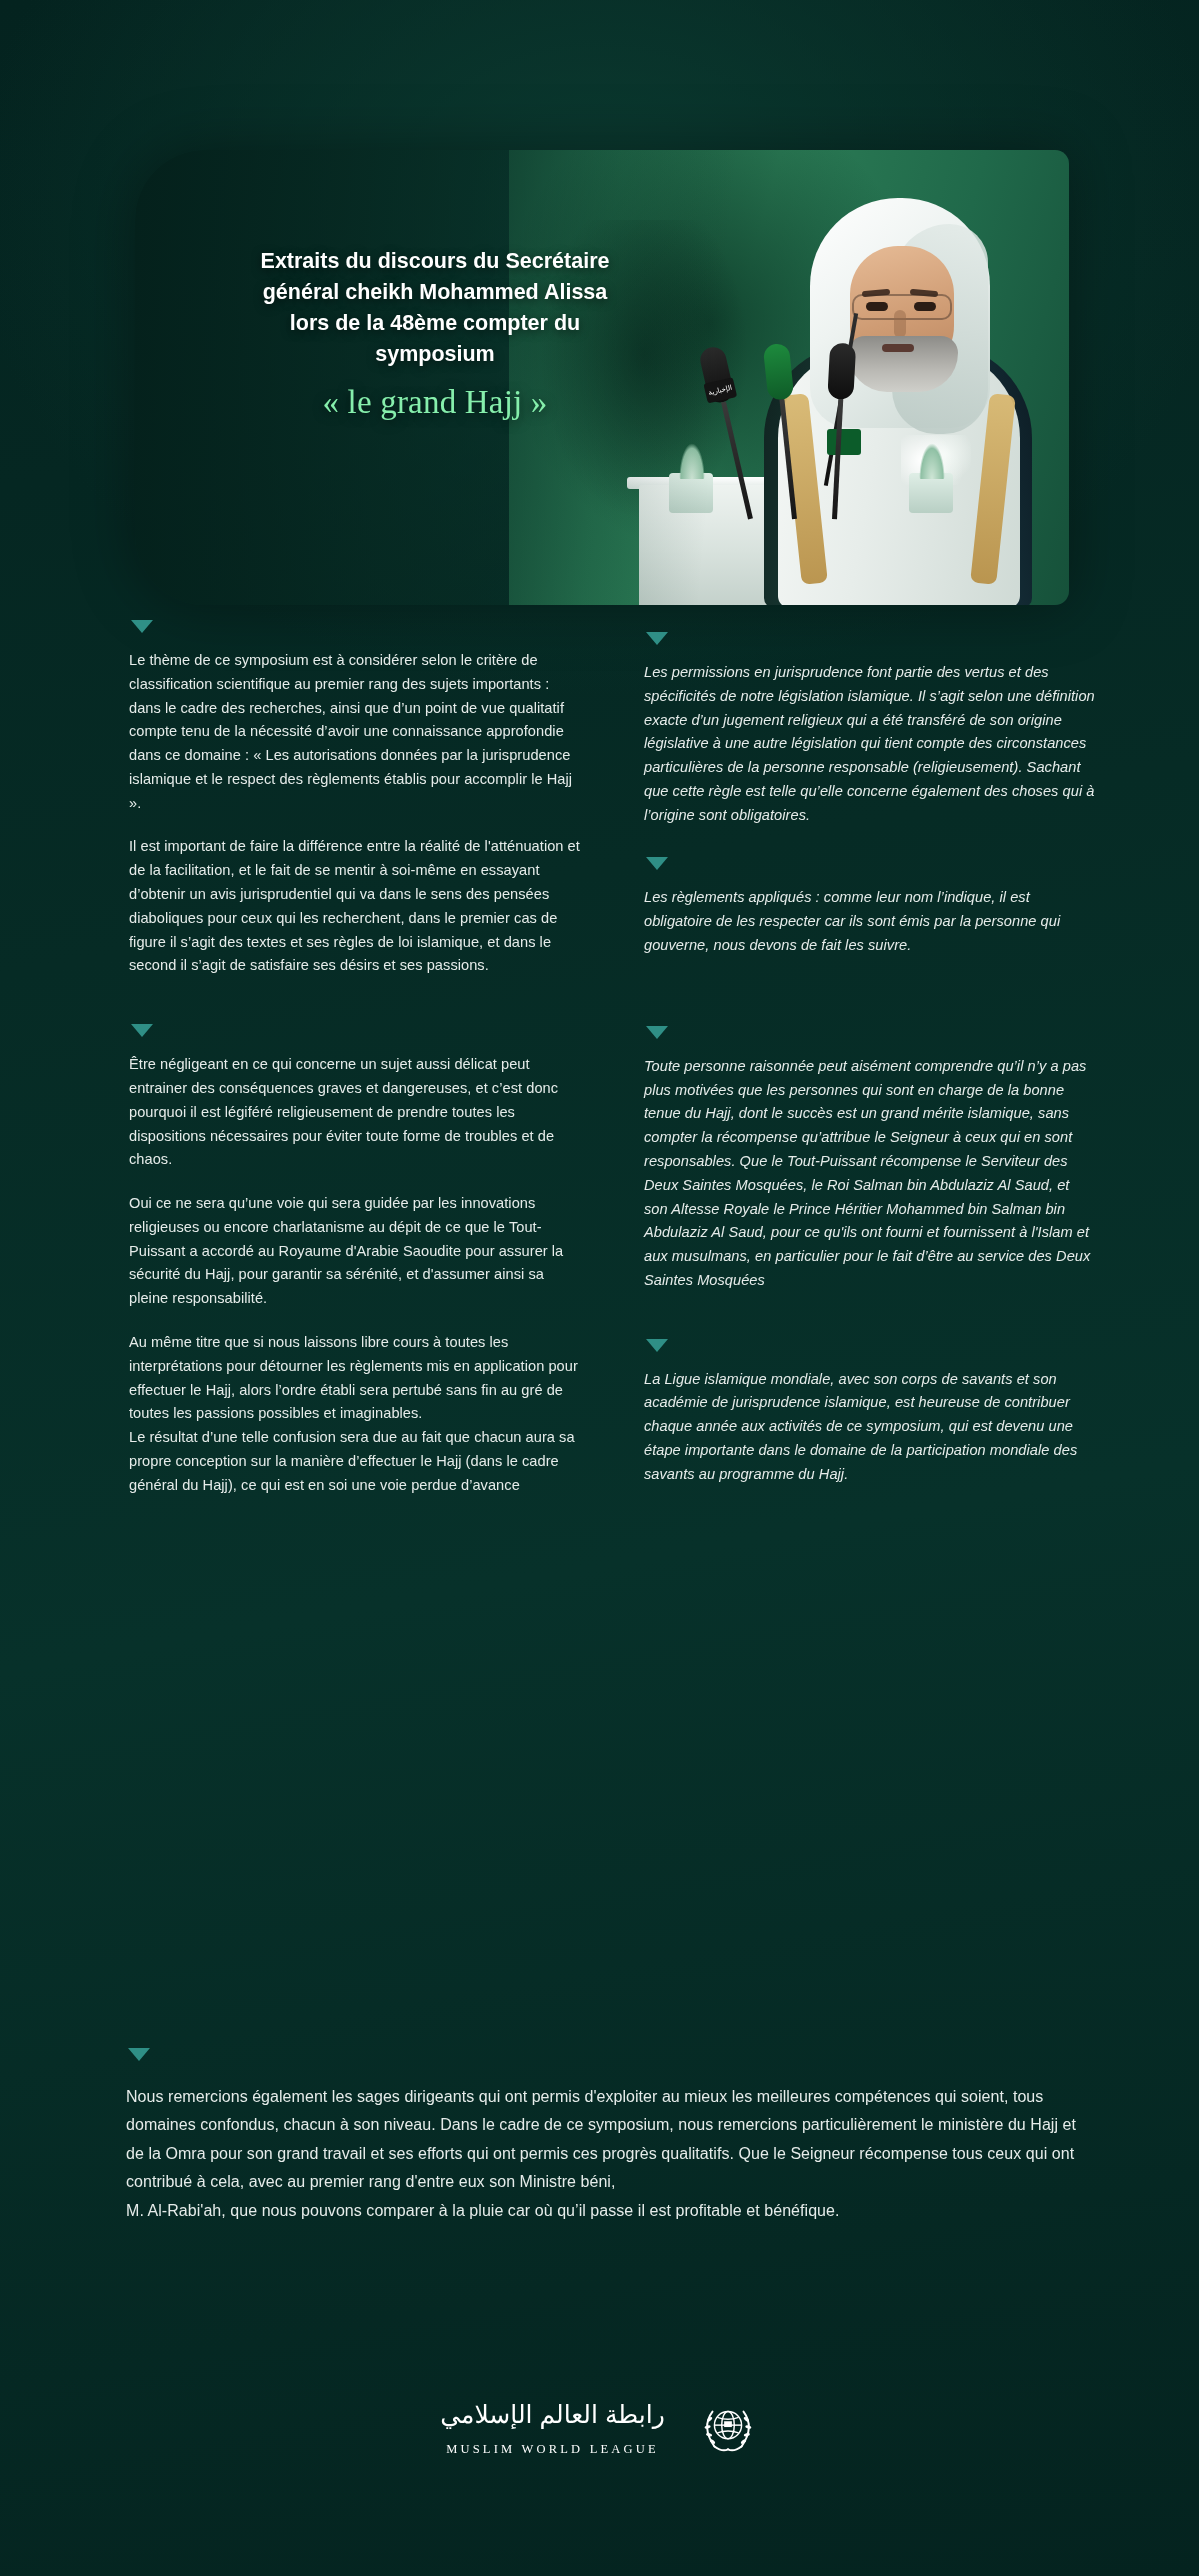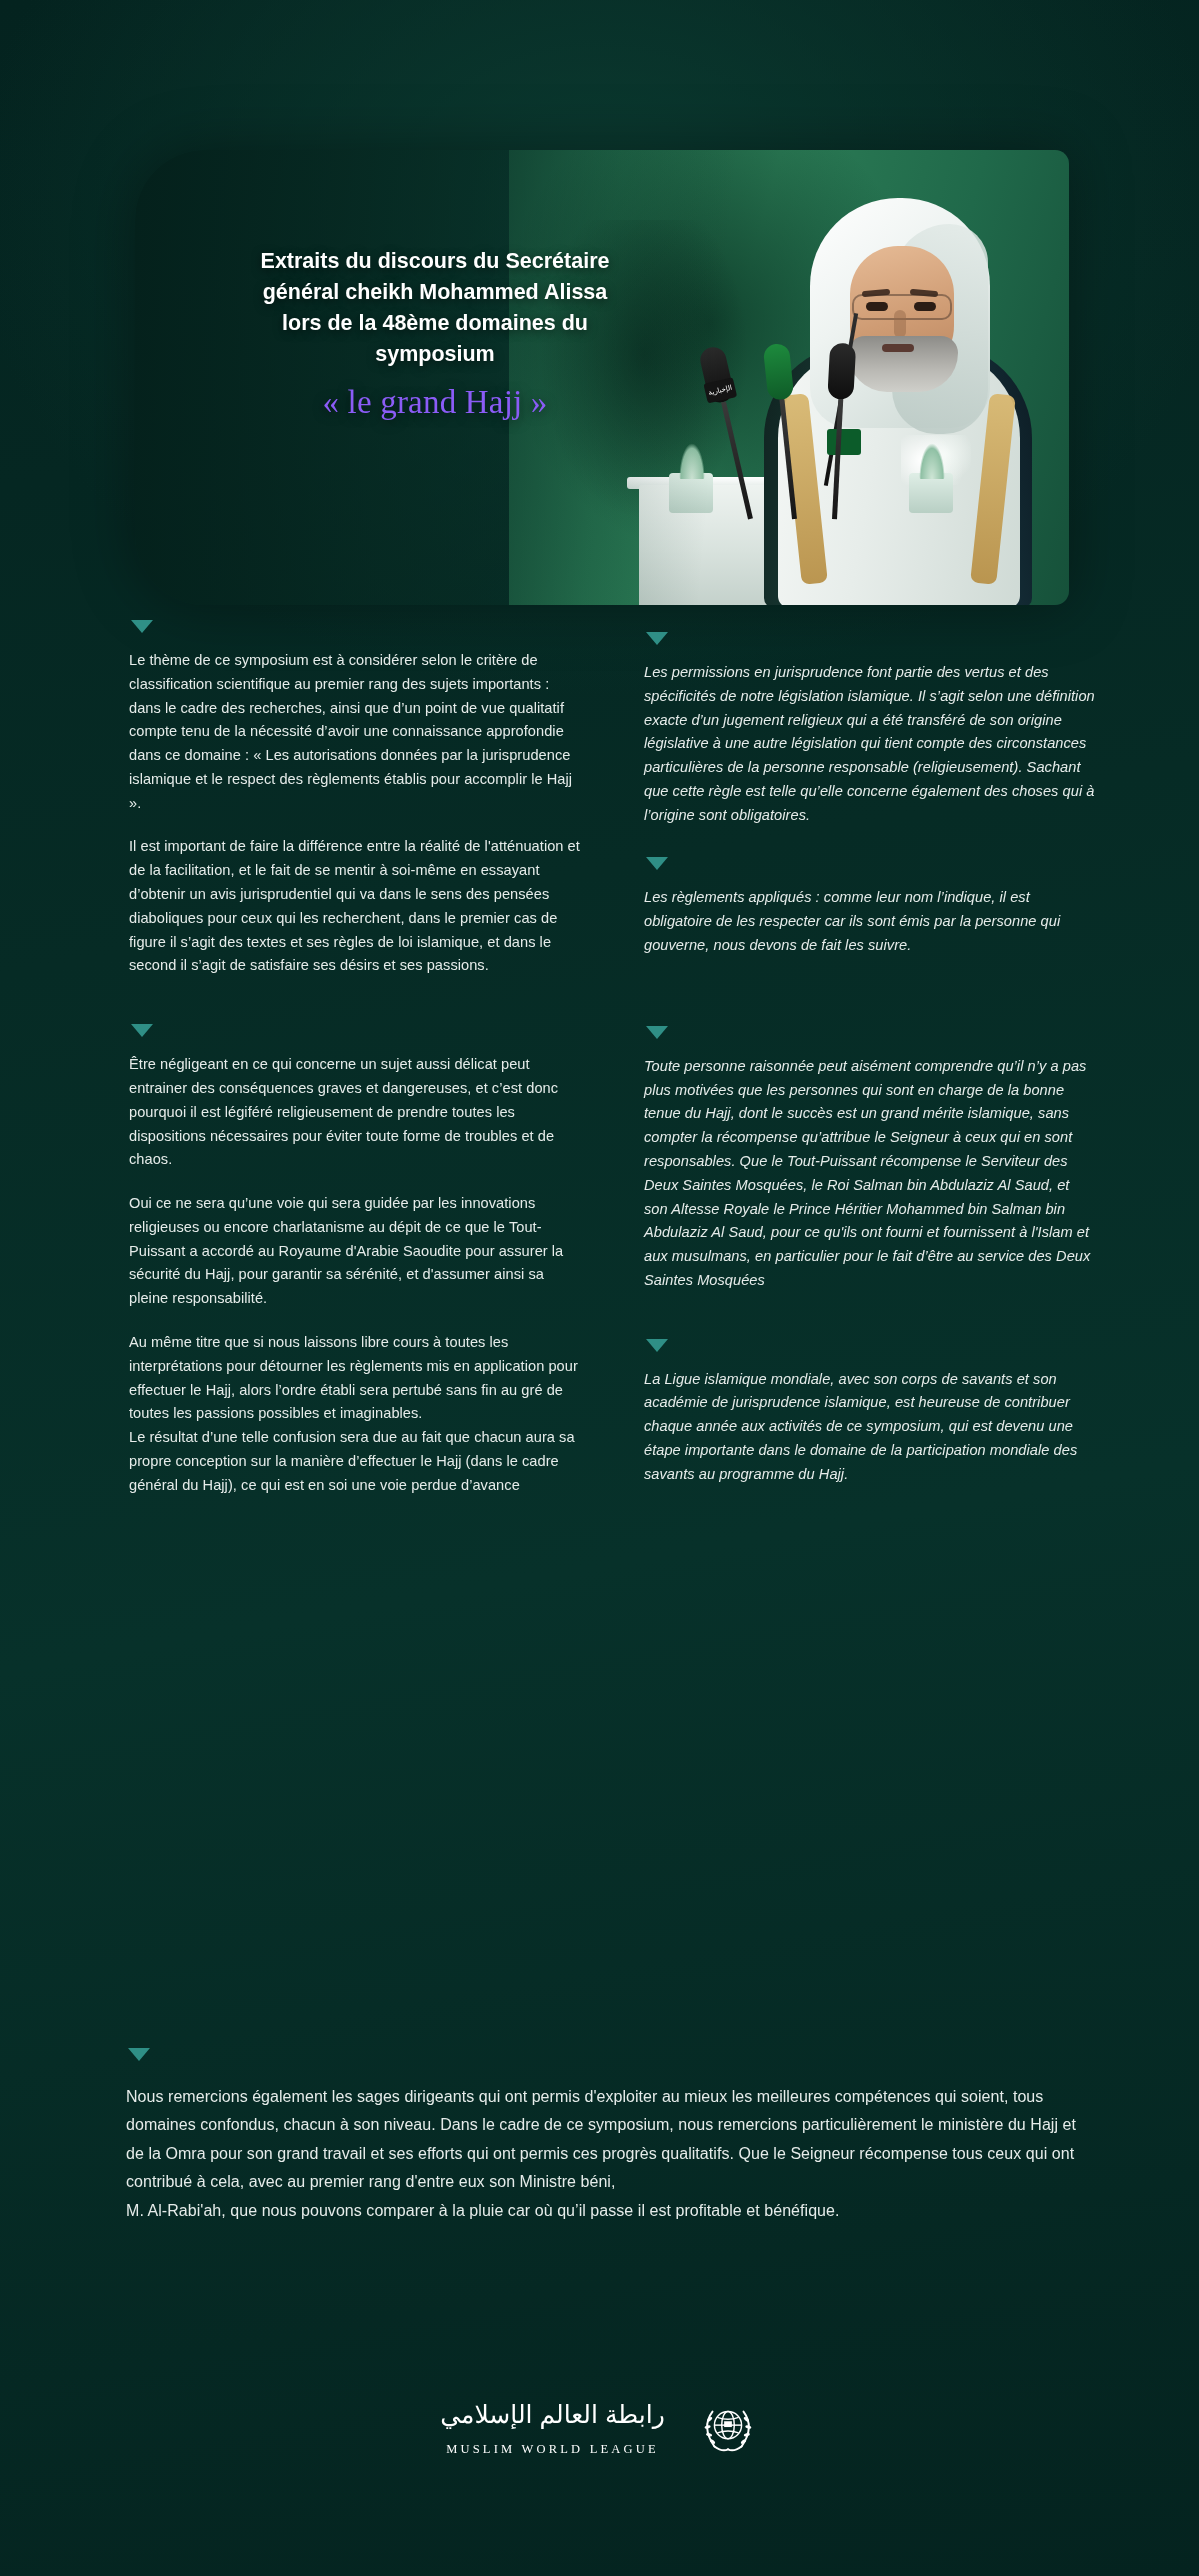--- a/index.html
+++ b/index.html
@@ -107,21 +107,21 @@
   .flowers{ position:absolute; left:392px; bottom:120px; width:70px; height:50px;
     background:radial-gradient(circle at 30% 50%, #ffffff 0%, rgba(255,255,255,0) 55%),
                radial-gradient(circle at 62% 38%, #f4f9f6 0%, rgba(255,255,255,0) 55%),
                radial-gradient(circle at 48% 72%, #eef5f1 0%, rgba(255,255,255,0) 55%); }
 
   
   .hero-text{ position:absolute; left:60px; top:96px; width:480px; text-align:center; z-index:5; }
   .hero-title{ font-size:21.5px; line-height:1.44; color:#ffffff; font-weight:700;
     text-shadow:0 2px 10px rgba(0,0,0,.55); }
   .hero-sub{ margin-top:14px; font-family:"Liberation Serif", serif; font-size:33px;
-    color:#8b5cf6; letter-spacing:0.2px; text-shadow:0 2px 12px rgba(0,0,0,.6); white-space:nowrap; }
+    color:#86efac; letter-spacing:0.2px; text-shadow:0 2px 12px rgba(0,0,0,.6); white-space:nowrap; }
 
   
   .columns{ position:relative; width:1199px; padding:0 0 0 0; }
   .col{ position:absolute; width:452px; }
   .col-left{ left:129px; top:0; }
   .col-right{ left:644px; top:12px;font-style:italic; }
   .marker{ width:0; height:0; border-left:11px solid transparent; border-right:11px solid transparent;
     border-top:13px solid #2f8f86; margin:0 0 16px 2px; }
   .para{ font-size:14.6px; line-height:1.63; color:#e6ecea; margin-bottom:20px; letter-spacing:0.05px; }
   .gap-s{ height:10px; }
@@ -198,21 +198,21 @@
       <div class="plant plant2">
         <div class="leaf"></div>
         <div class="pot"></div>
       </div>
     </div>
 
     <div class="hero-text">
       <div class="hero-title">
         <div>Extraits du discours du Secrétaire</div>
         <div>général cheikh Mohammed Alissa</div>
-        <div>lors de la 48ème domaines du</div>
+        <div>lors de la 48ème compter du</div>
         <div>symposium</div>
       </div>
       <div class="hero-sub">« le grand Hajj »</div>
     </div>
 
   </div>
 </div>
 
 <div class="columns" style="height:1429px;">
 

